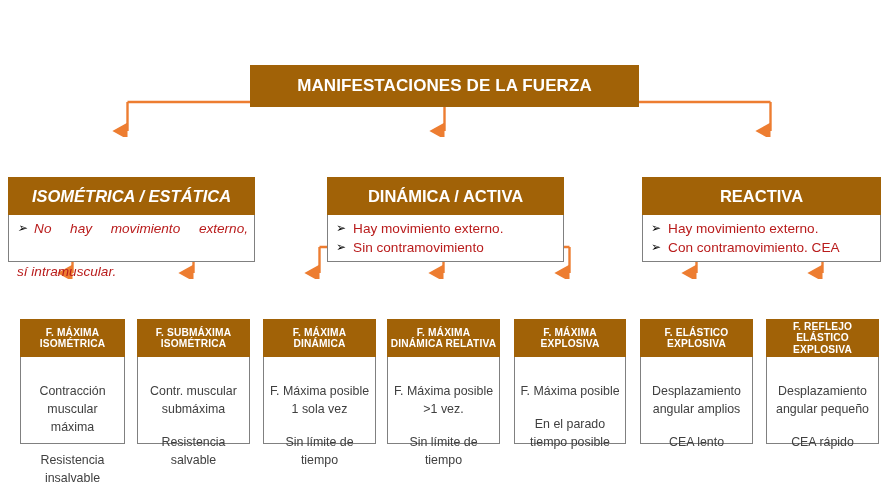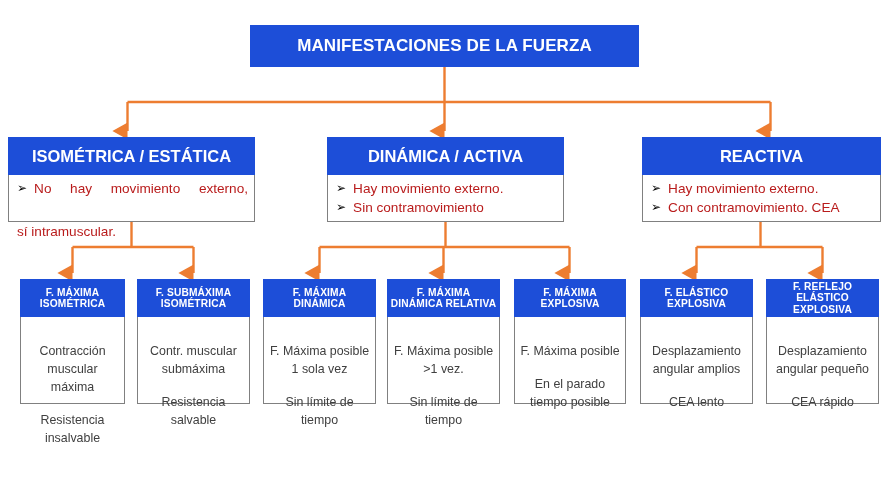--- a/index.html
+++ b/index.html
@@ -34,29 +34,30 @@
 
   
   .node {
     position: absolute;
     z-index: 2;
     box-sizing: border-box;
     background: #ffffff;
   }
 
   .node-head {
-    background: #1d4ed8;
+    background: #a16207;
     color: #ffffff;
     font-weight: bold;
     text-align: center;
     box-sizing: border-box;
     display: flex;
     align-items: center;
     justify-content: center;
     line-height: 1.12;
+    margin-top: 40px;
   }
 
   .node-body {
     box-sizing: border-box;
     background: #ffffff;
     border: 1px solid #808080;
     border-top: none;
     color: #404040;
   }
 
@@ -104,21 +105,21 @@
   .bullet-text {
     color: #b91c1c;
     flex: 1 1 auto;
   }
   .justified {
     white-space: normal;
     text-align: justify;
     text-align-last: justify;
   }
 
-  #n-isometrica { left: 8px;  top: 137px; width: 247px; }
+  #n-isometrica { left: 8px;  top: 137px; width: 247px; font-style: italic; }
   #n-dinamica   { left: 327px; top: 137px; width: 237px; border-radius: 30px; }
   #n-reactiva   { left: 642px; top: 137px; width: 239px; }
 
   
   .lvl3 .node-head {
     width: 100%;
     height: 38px;
     font-size: 10.2px;
     letter-spacing: 0.15px;
     flex-direction: column;

